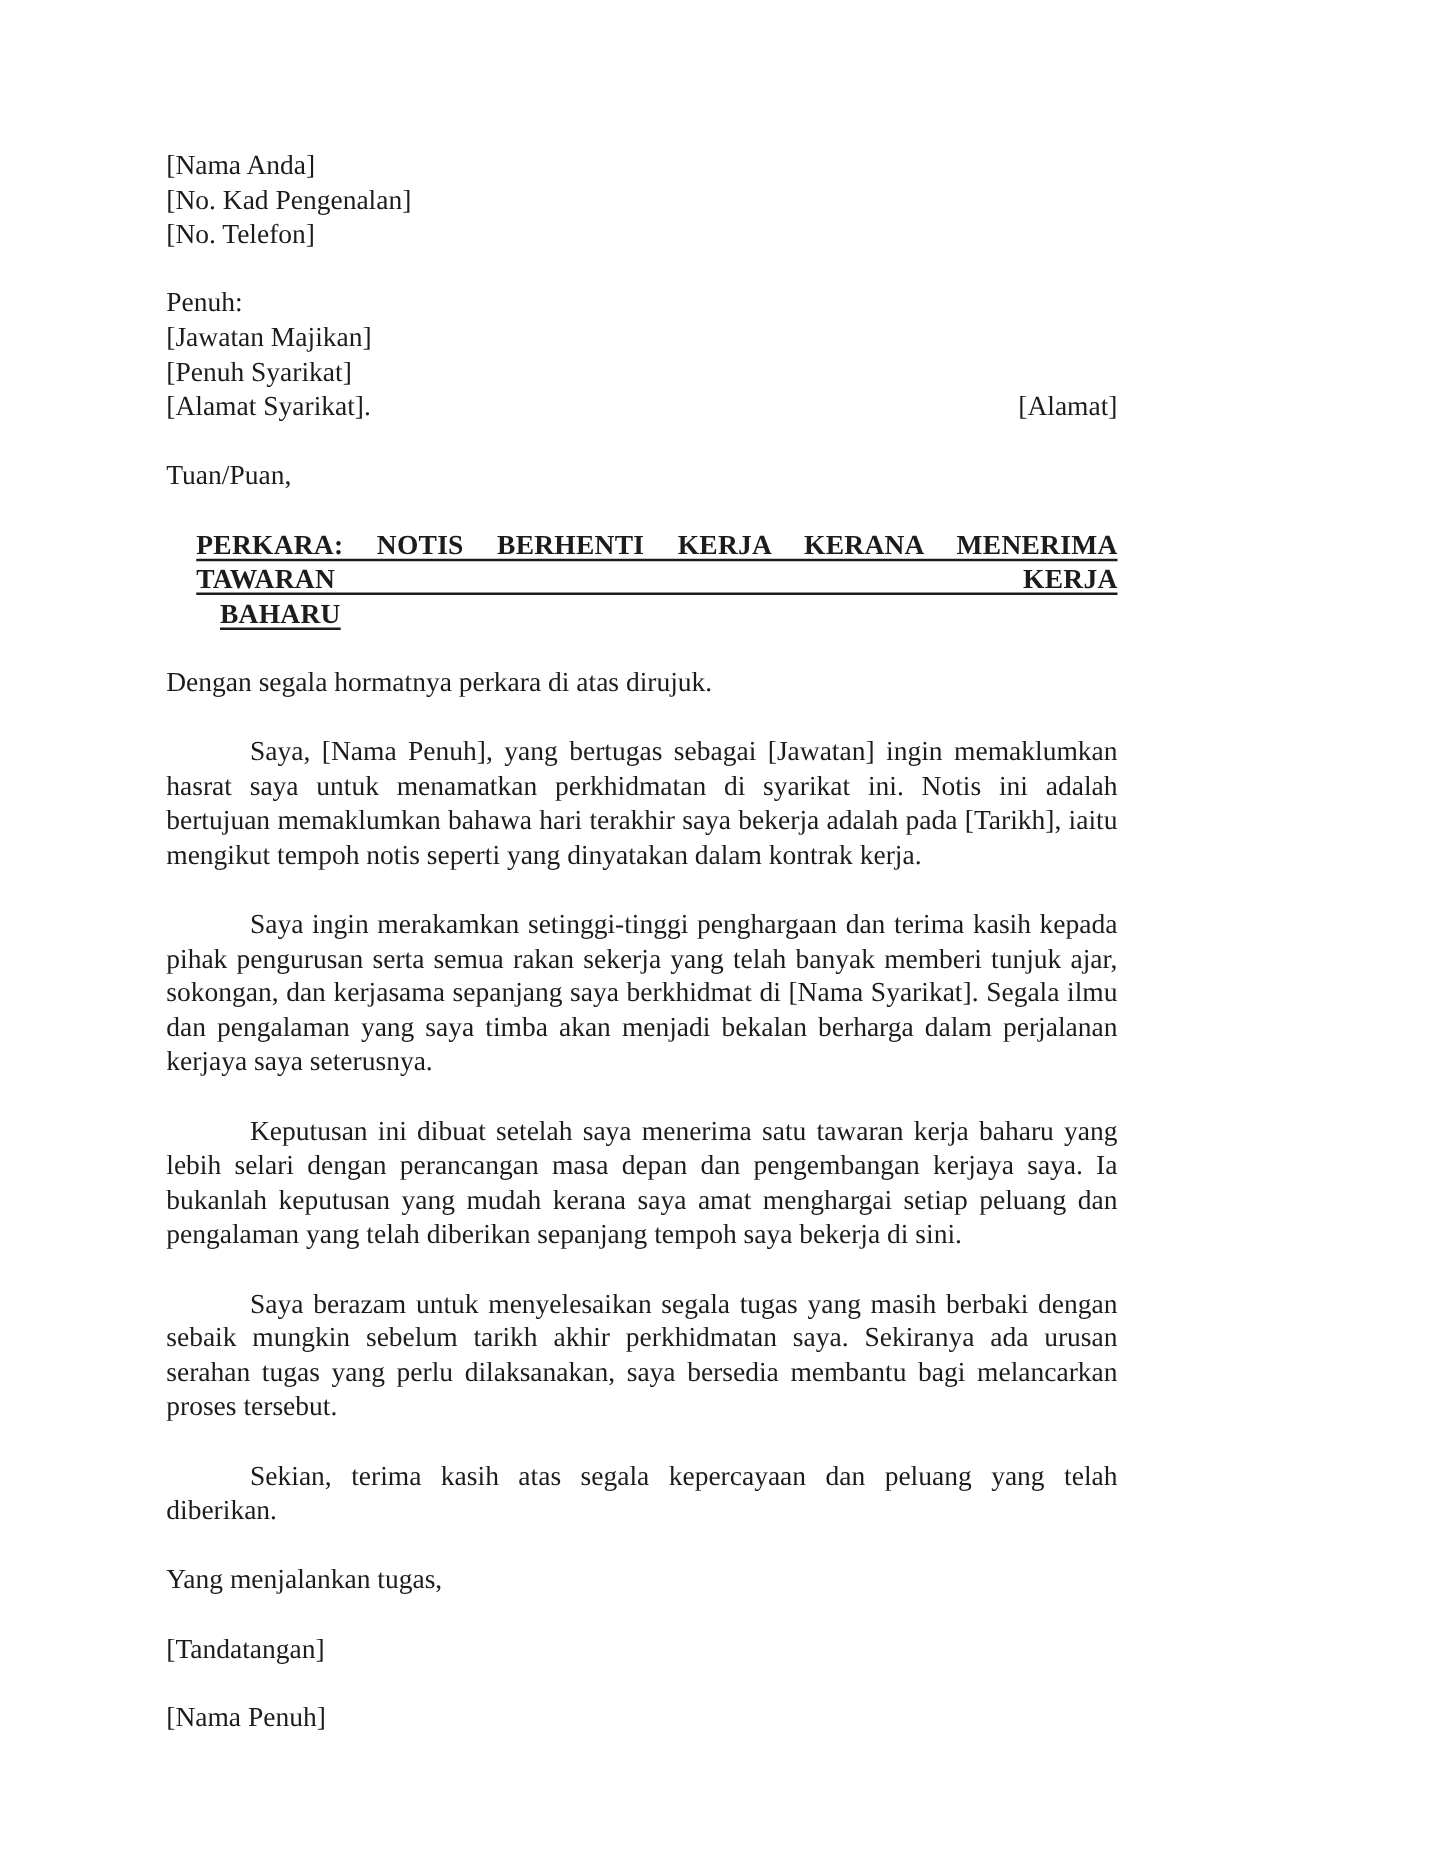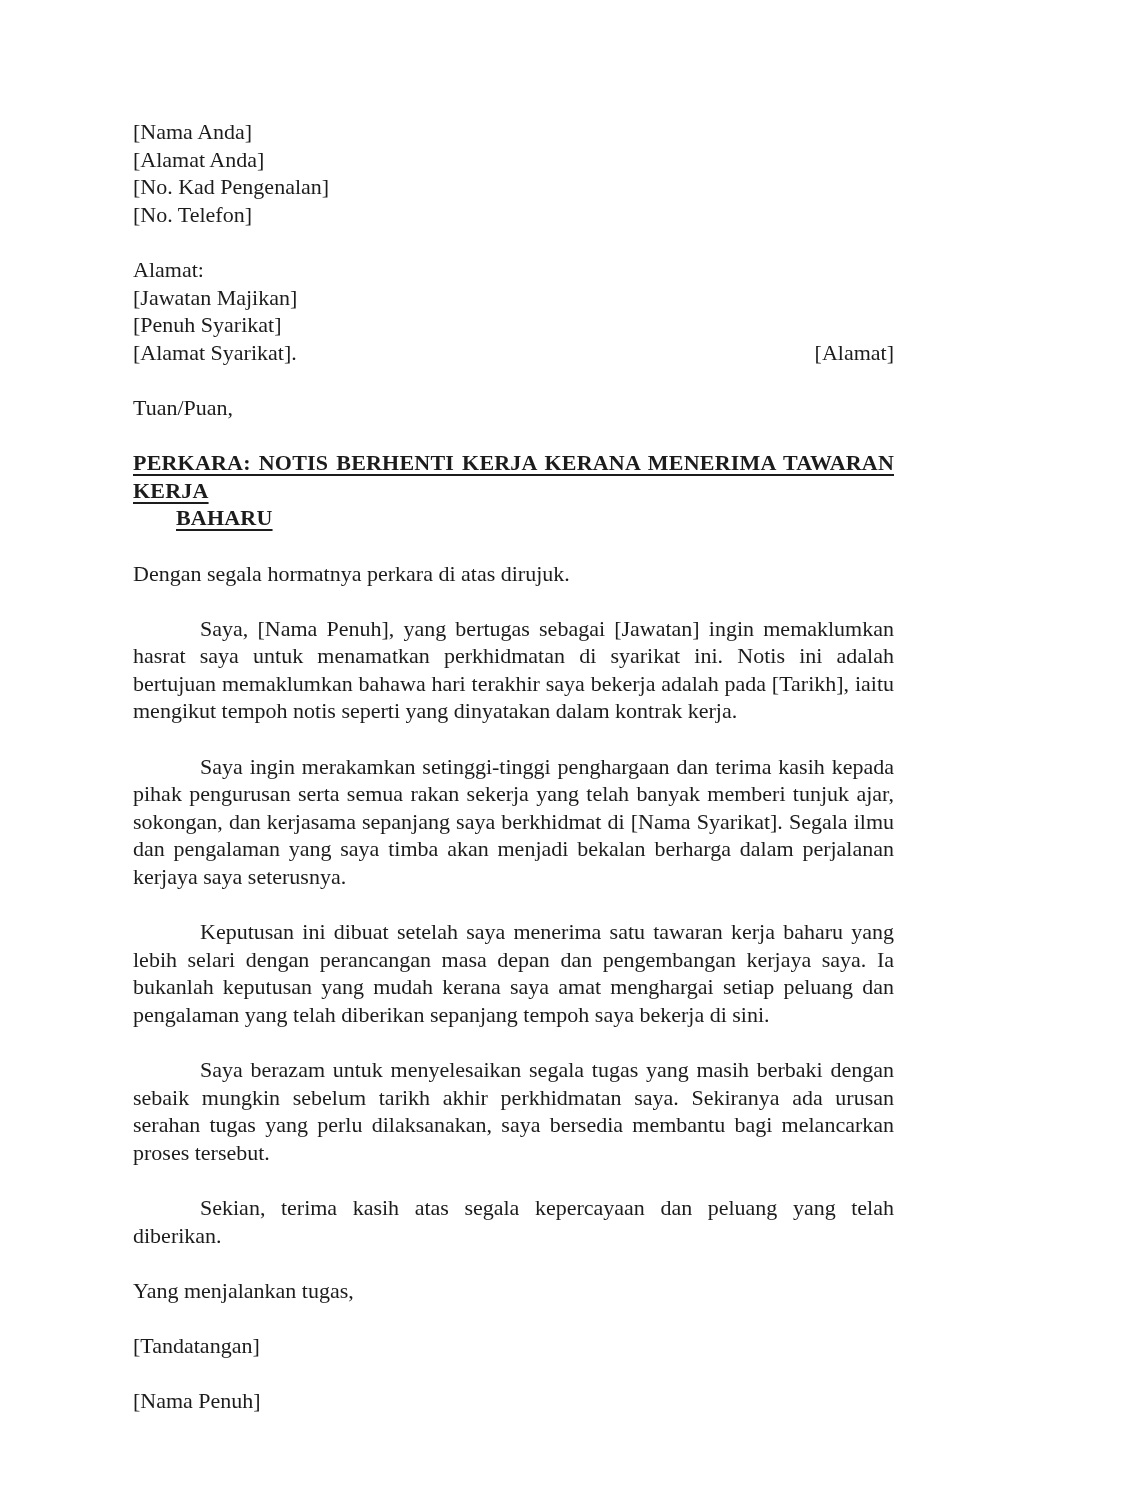--- a/index.html
+++ b/index.html
@@ -28,20 +28,21 @@
   .subject {
     font-weight: 700;
     letter-spacing: 0.2px;
   }
   .subject-line1 {
     text-align: justify;
     text-align-last: justify;
     text-decoration: underline;
     text-decoration-thickness: 2px;
     text-underline-offset: 4px;
+    margin-left: 24px;
   }
   .subject-line2 {
     text-decoration: underline;
     text-decoration-thickness: 2px;
     text-underline-offset: 4px;
     display: inline-block;
     margin-left: 43px;
   }
   p { margin: 0 0 27.6px 0; }
   .para {
@@ -49,27 +50,26 @@
     text-indent: 67px;
   }
 </style>
 </head>
 <body>
 
 <div class="page">
 
   <div class="block address-block">
     <div>[Nama Anda]</div>
-    <div>[Alamat Anda]</div>
     <div>[No. Kad Pengenalan]</div>
     <div>[No. Telefon]</div>
   </div>
 
   <div class="block address-block">
-    <div>Alamat:</div>
+    <div>Penuh:</div>
     <div>[Jawatan Majikan]</div>
     <div>[Penuh Syarikat]</div>
     <div class="row">
       <span>[Alamat Syarikat].</span>
       <span>[Alamat]</span>
     </div>
   </div>
 
   <div class="block">Tuan/Puan,</div>
 

